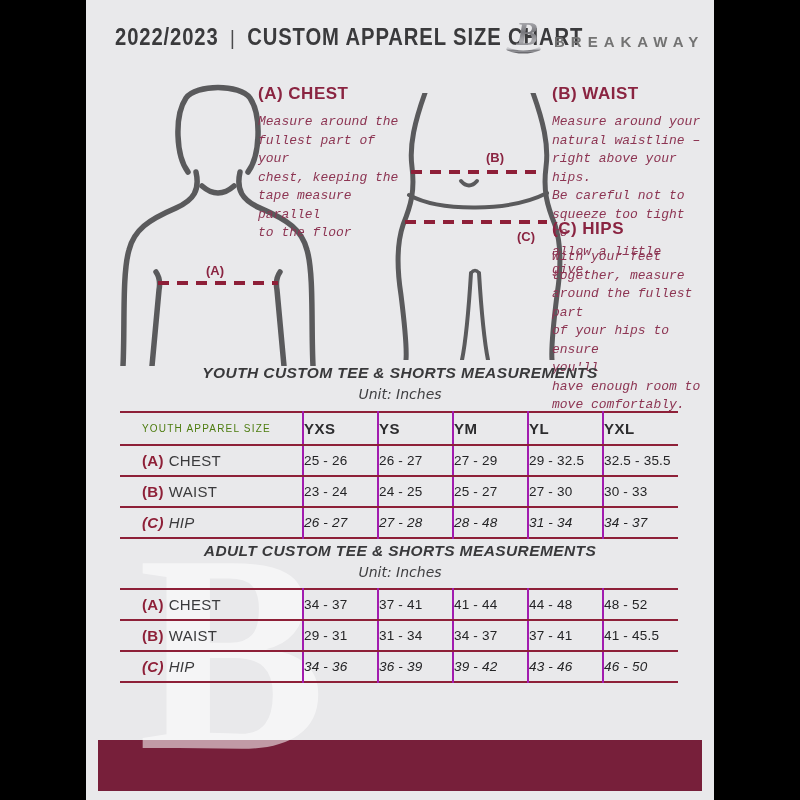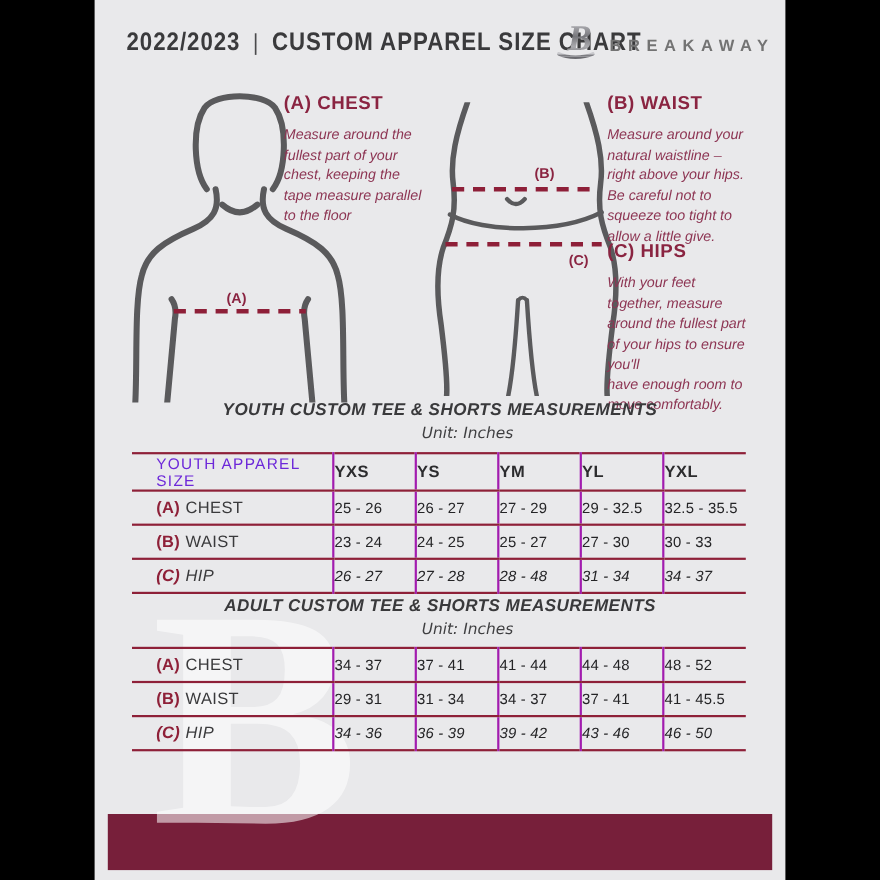--- a/index.html
+++ b/index.html
@@ -10,39 +10,39 @@
   
   .hdr{position:absolute;left:29px;top:24px;white-space:nowrap;transform:scaleX(.88);transform-origin:left center;
        font-weight:bold;font-size:23px;color:#3a3a3c;letter-spacing:1px;}
   .hdr .pipe{font-weight:normal;color:#4a4a4c;margin:0 13px;font-size:21px;}
   .logo{position:absolute;left:420px;top:14px;}
   .brand{position:absolute;left:468px;top:33px;font-weight:bold;font-size:15px;letter-spacing:6px;color:#737373;}
 
   
   .gblock{position:absolute;}
   .ghead{font-weight:bold;font-size:17px;letter-spacing:.5px;color:#8a2441;}
-  .gbody{margin-top:9px;font-family:Liberation Sans, sans-serif;font-style:italic;font-size:13px;line-height:18.5px;
+  .gbody{margin-top:9px;font-family:Liberation Mono, monospace;font-style:italic;font-size:13px;line-height:18.5px;
          color:#8d3553;white-space:pre-line;}
   .figure{position:absolute;}
 
   
   .sec-title{position:absolute;left:0;width:628px;text-align:center;font-weight:bold;font-size:15.5px;
              letter-spacing:.4px;color:#39393b;font-style:italic;}
   .sec-unit{position:absolute;left:0;width:628px;text-align:center;font-family:"DejaVu Sans",sans-serif;
-            font-style:italic;font-size:14px;color:#3f3f41;padding-left:25px;}
+            font-style:italic;font-size:14px;color:#3f3f41;}
 
   
   table.size{position:absolute;left:34px;width:558px;border-collapse:collapse;table-layout:fixed;
              border-top:2px solid #8e2038;border-bottom:2px solid #8e2038;background:transparent;z-index:2;}
   table.size td{padding:0;vertical-align:middle;}
   td.v{border-left:2px solid #a21caf;margin-top:12px;}
   tr.hrow td{height:31px;border-bottom:2px solid #8e2038;}
   tr.drow td{height:29px;border-bottom:2px solid #8e2038;}
   tr.drow:last-child td{border-bottom:none;font-style:italic;}
-  .sizelabel{padding-left:22px !important;font-size:14px;letter-spacing:1.2px;color:#6d28d9;}
+  .sizelabel{padding-left:22px !important;font-size:10px;letter-spacing:1.2px;color:#4d7c0f;}
   .colhead{font-weight:bold;font-size:15px;color:#2c2c2e;letter-spacing:.5px;}
   .rowlabel{padding-left:22px !important;font-size:15px;color:#3a3a3c;letter-spacing:.3px;}
   .marker{font-weight:bold;color:#8e2038;margin-right:5px;}
   .val{font-size:13.5px;font-weight:500;color:#242426;letter-spacing:.2px;}
 
   
   .watermark{position:absolute;left:52px;top:512px;font-family:"Liberation Serif",serif;font-weight:bold;
              font-size:282px;line-height:282px;color:rgba(255,255,255,.55);z-index:1;}
   .footerbar{position:absolute;left:12px;top:740px;width:604px;height:51px;background:#771f3a;}
 </style>

